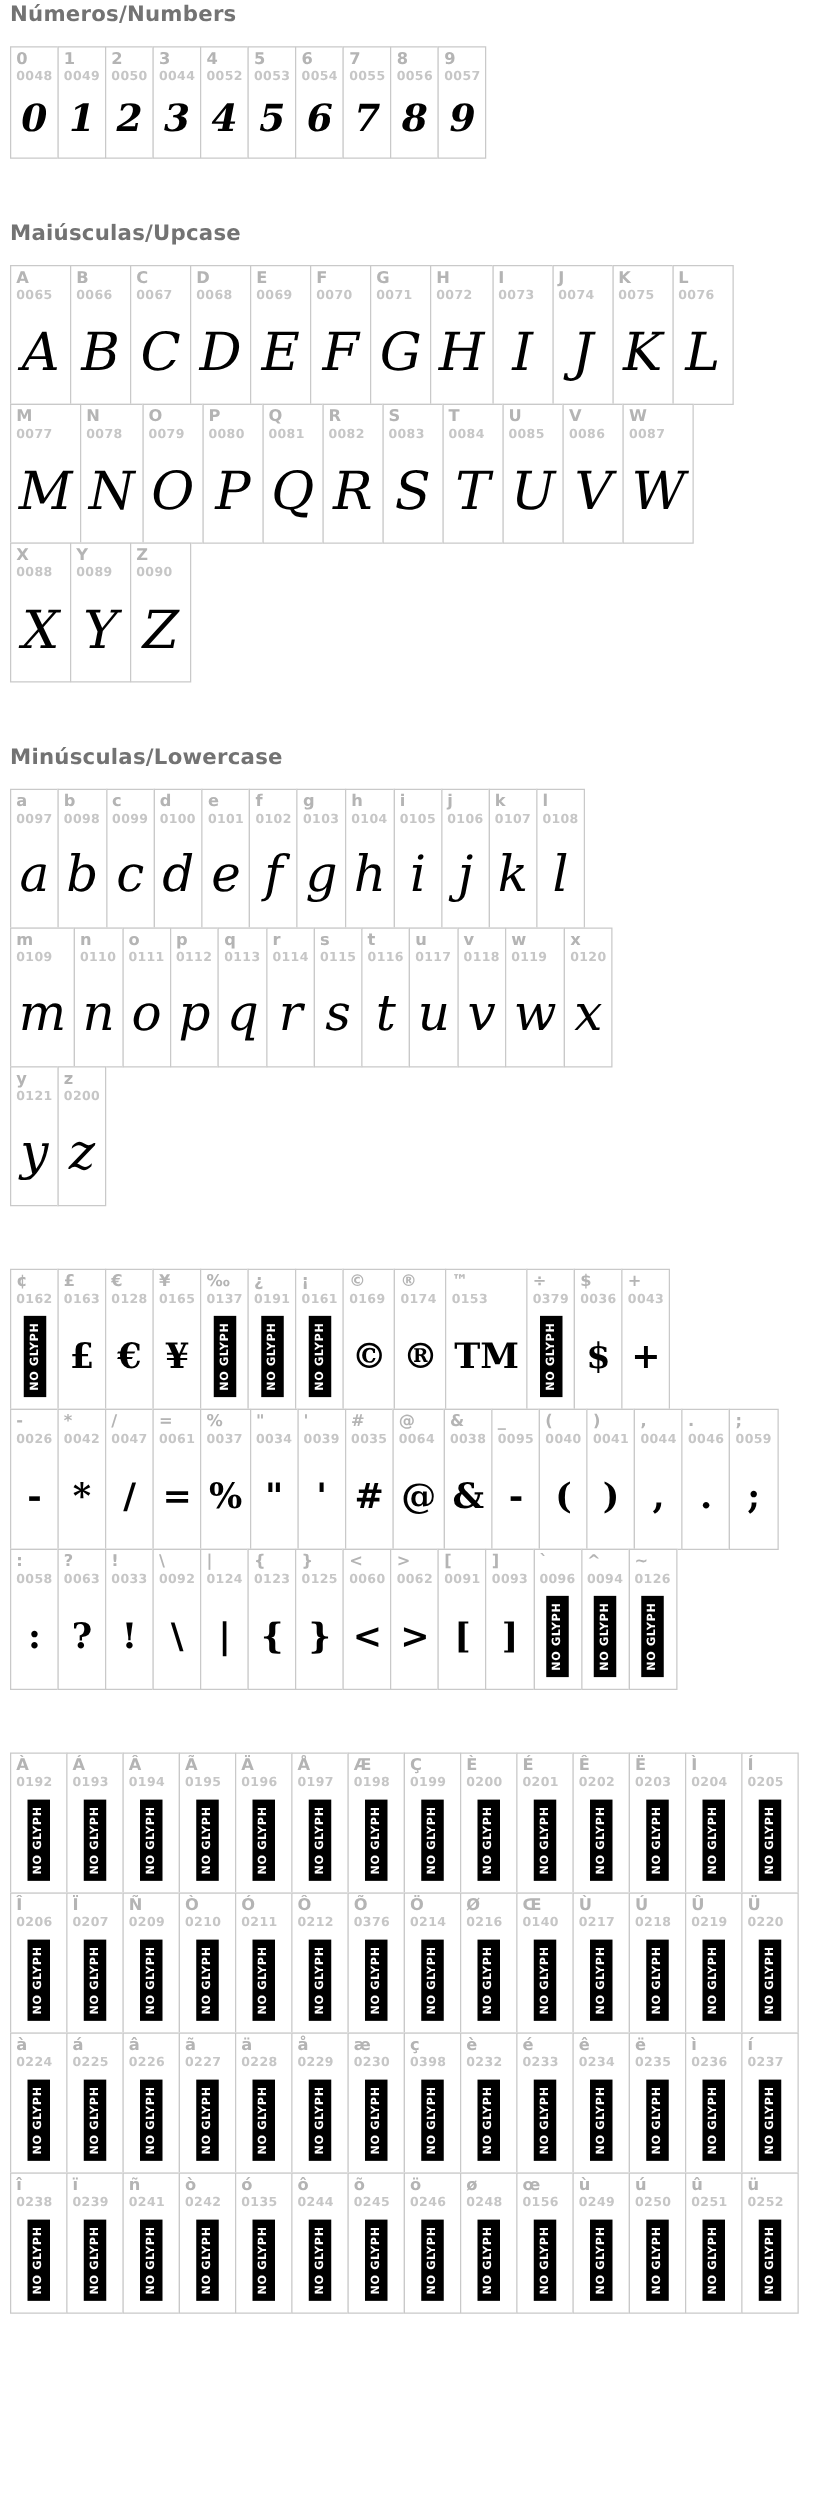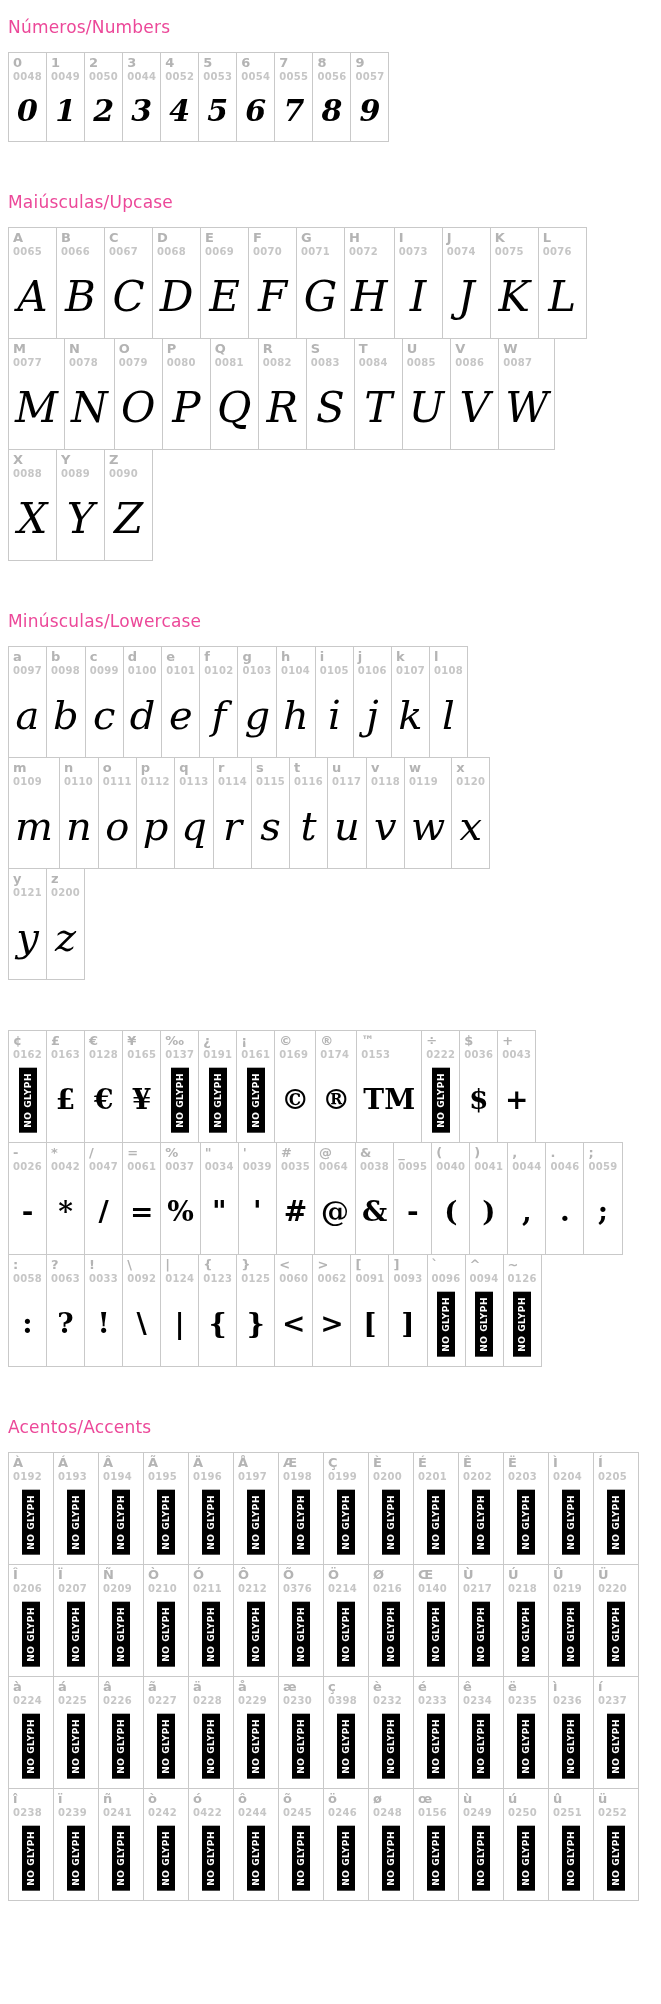--- a/index.html
+++ b/index.html
@@ -10,23 +10,23 @@
     overflow: hidden;
     font-family: "DejaVu Sans", "Liberation Sans", sans-serif;
   }
   .page { padding: 2px 8px 0 8px; }
 
   .section { margin-top: 0; }
   .section + .section { margin-top: 50px; }
 
   .section-title {
     font-size: 17px;
-    font-weight: 400;
-    color: #ec4899;
-    margin: 15px 0 15px 0;
+    font-weight: 700;
+    color: #737373;
+    margin: 0 0 15px 0;
     letter-spacing: 0.2px;
   }
 
   .row { display: flex; align-items: stretch; }
   .row + .row { margin-top: -1px; }
 
   .cell {
     border: 1px solid #c9c9c9;
     margin-right: -1px;
     background: #fff;
@@ -616,21 +616,21 @@
         </div>
         <div class="cell">
           <span class="cell-char">™</span>
           <span class="cell-code">0153</span>
           <div class="cell-glyph">
             <span class="glyph-text">TM</span>
           </div>
         </div>
         <div class="cell">
           <span class="cell-char">÷</span>
-          <span class="cell-code">0222</span>
+          <span class="cell-code">0379</span>
           <div class="cell-glyph">
             <span class="noglyph">NO GLYPH</span>
           </div>
         </div>
         <div class="cell">
           <span class="cell-char">$</span>
           <span class="cell-code">0036</span>
           <div class="cell-glyph">
             <span class="glyph-text">$</span>
           </div>
@@ -852,21 +852,20 @@
         <div class="cell">
           <span class="cell-char">~</span>
           <span class="cell-code">0126</span>
           <div class="cell-glyph">
             <span class="noglyph">NO GLYPH</span>
           </div>
         </div>
       </div>
     </section>
     <section class="section sec-accents">
-      <h2 class="section-title">Acentos/Accents</h2>
       <div class="row">
         <div class="cell">
           <span class="cell-char">À</span>
           <span class="cell-code">0192</span>
           <div class="cell-glyph">
             <span class="noglyph">NO GLYPH</span>
           </div>
         </div>
         <div class="cell">
           <span class="cell-char">Á</span>
@@ -1184,21 +1183,21 @@
         </div>
         <div class="cell">
           <span class="cell-char">ò</span>
           <span class="cell-code">0242</span>
           <div class="cell-glyph">
             <span class="noglyph">NO GLYPH</span>
           </div>
         </div>
         <div class="cell">
           <span class="cell-char">ó</span>
-          <span class="cell-code">0422</span>
+          <span class="cell-code">0135</span>
           <div class="cell-glyph">
             <span class="noglyph">NO GLYPH</span>
           </div>
         </div>
         <div class="cell">
           <span class="cell-char">ô</span>
           <span class="cell-code">0244</span>
           <div class="cell-glyph">
             <span class="noglyph">NO GLYPH</span>
           </div>

